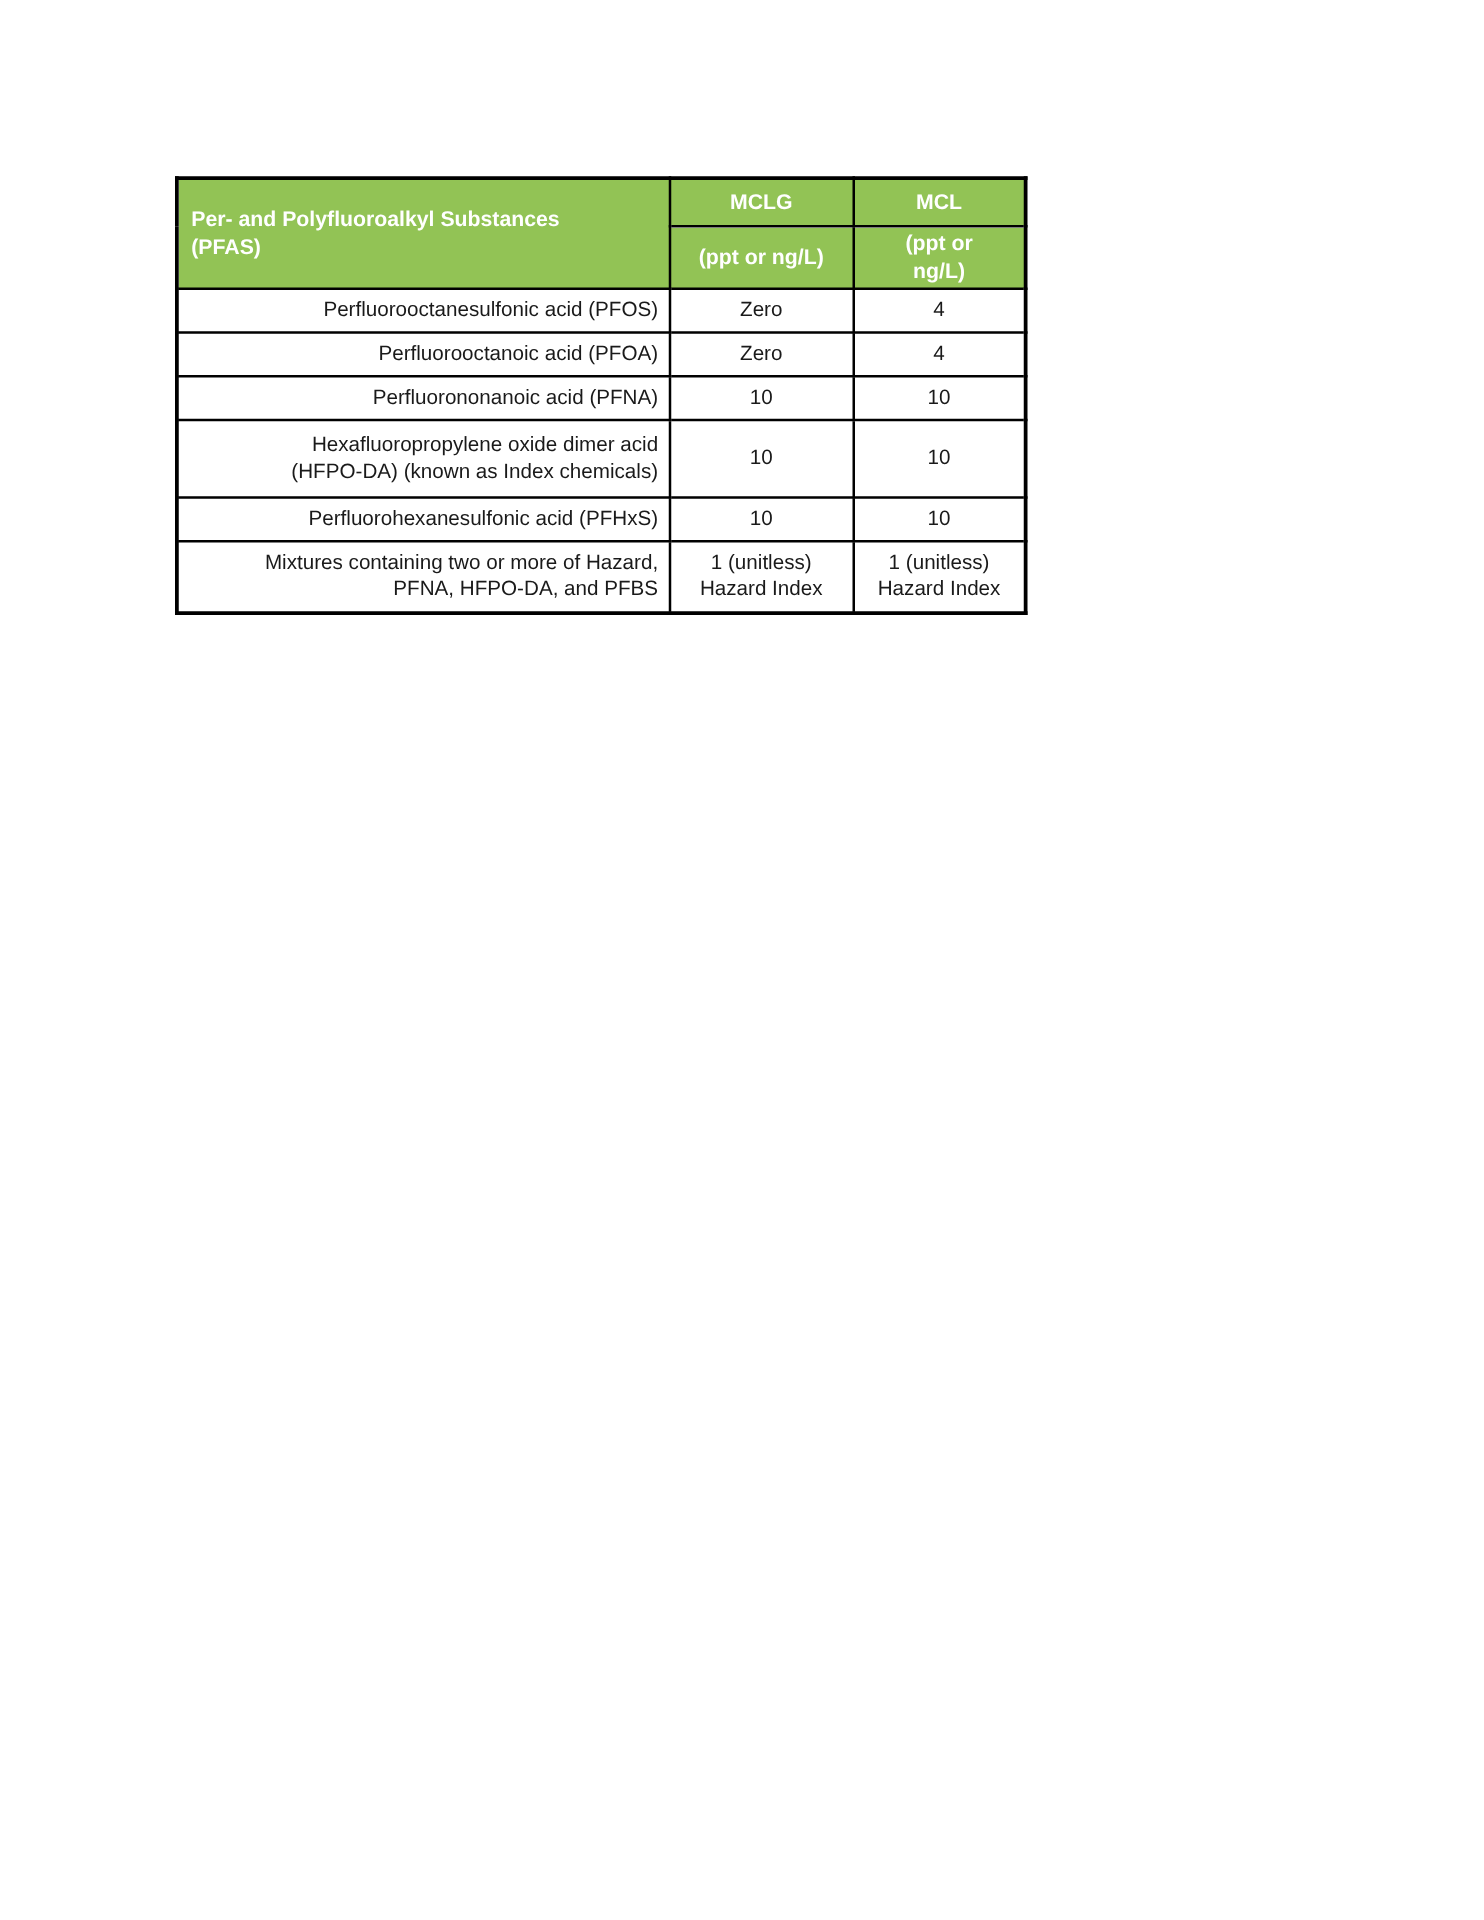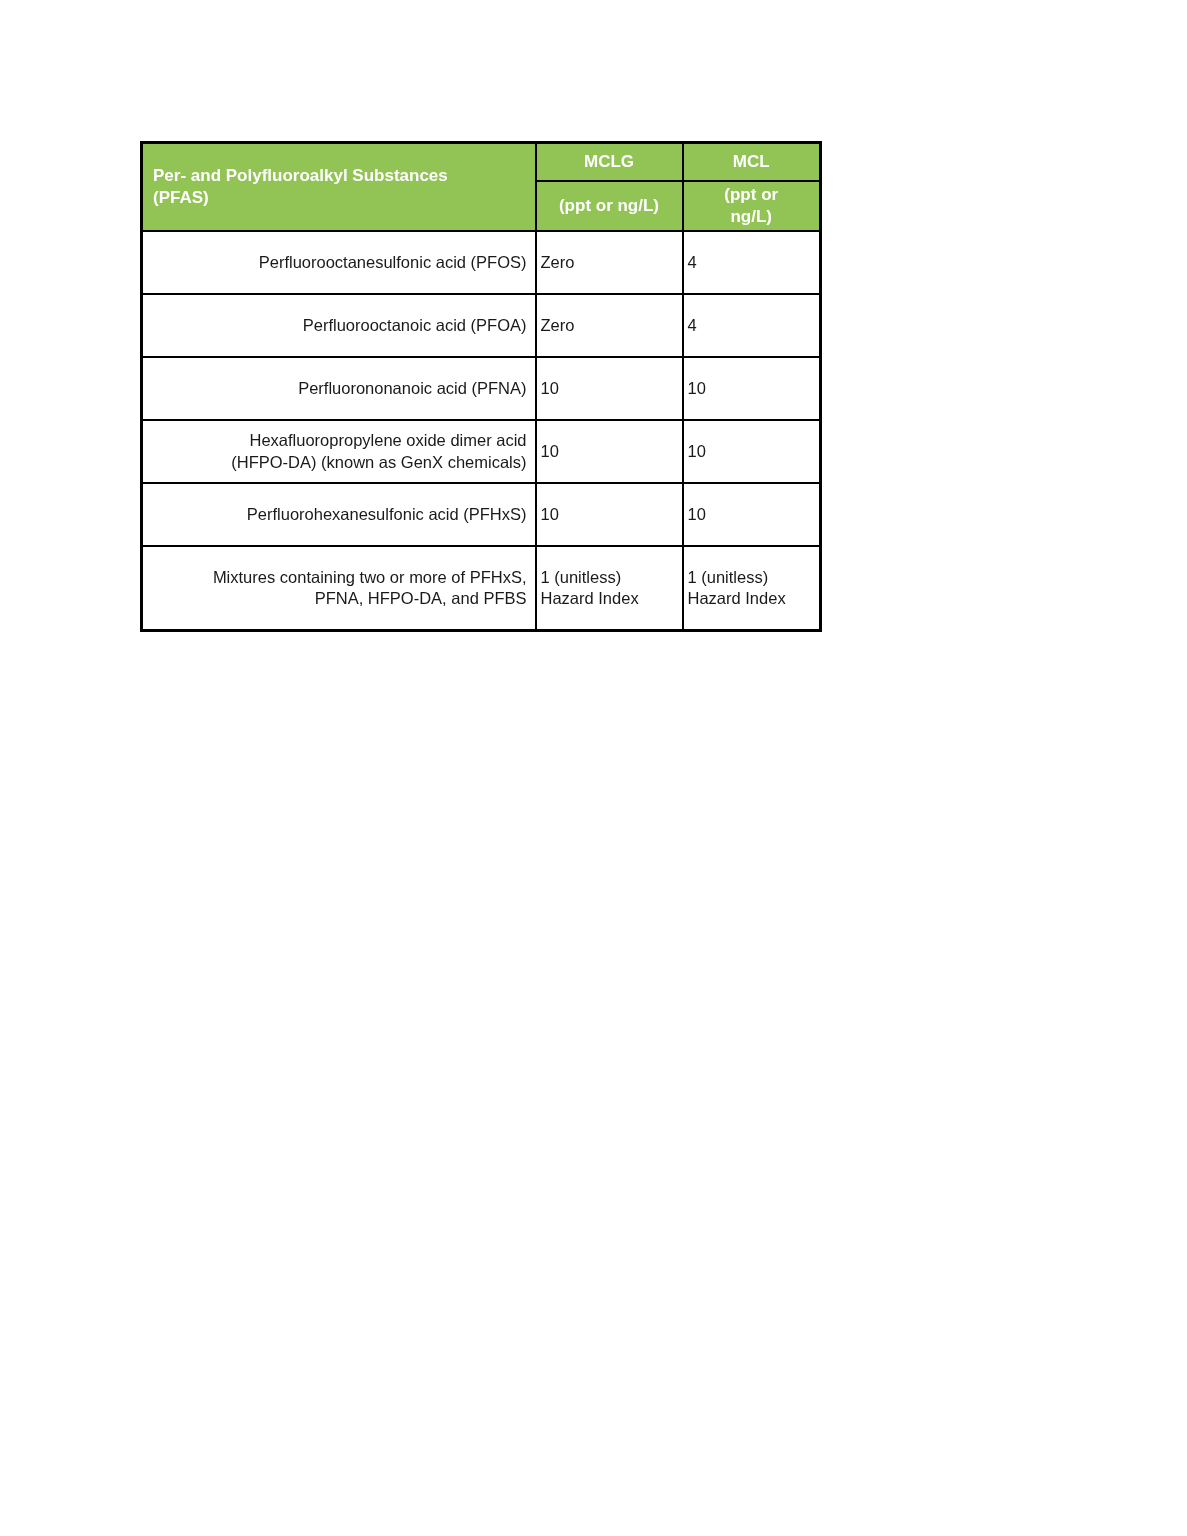--- a/index.html
+++ b/index.html
@@ -52,22 +52,22 @@
     font-size: 16.5px;
     line-height: 1.28;
     background: #ffffff;
   }
   td.sub {
     text-align: right;
     padding: 4px 8px 4px 10px;
     white-space: pre-line;
   }
   td.val {
-    text-align: left;
-    padding: 20px 4px;
+    text-align: center;
+    padding: 6px 4px;
     white-space: pre-line;
   }
   tbody tr:nth-child(1) { height: 33px; }
   tbody tr:nth-child(2) { height: 20px; }
   tbody tr:nth-child(3) { height: 33px; }
   tbody tr:nth-child(4) { height: 62px; }
   tbody tr:nth-child(5) { height: 32px; }
   tbody tr:nth-child(6) { height: 57px; }
 </style>
 </head>
@@ -103,31 +103,31 @@
         <td class="val">Zero</td>
         <td class="val">4</td>
       </tr>
       <tr>
         <td class="sub">Perfluorononanoic acid (PFNA)</td>
         <td class="val">10</td>
         <td class="val">10</td>
       </tr>
       <tr>
         <td class="sub">Hexafluoropropylene oxide dimer acid
-(HFPO-DA) (known as GenX chemicals)</td>
+(HFPO-DA) (known as Index chemicals)</td>
         <td class="val">10</td>
         <td class="val">10</td>
       </tr>
       <tr>
         <td class="sub">Perfluorohexanesulfonic acid (PFHxS)</td>
         <td class="val">10</td>
         <td class="val">10</td>
       </tr>
       <tr>
-        <td class="sub">Mixtures containing two or more of PFHxS,
+        <td class="sub">Mixtures containing two or more of Hazard,
 PFNA, HFPO-DA, and PFBS</td>
         <td class="val">1 (unitless)
 Hazard Index</td>
         <td class="val">1 (unitless)
 Hazard Index</td>
       </tr>
     </tbody>
   </table>
 </div>
 

